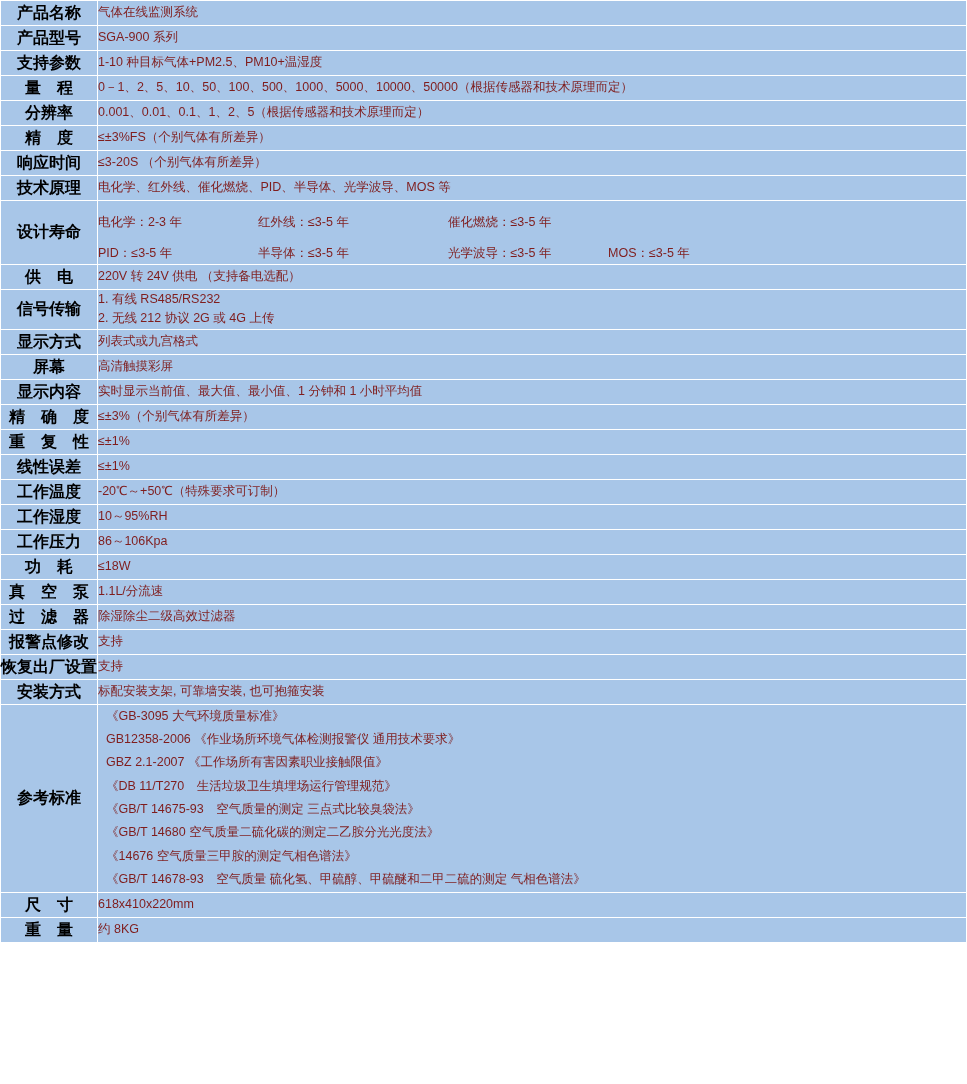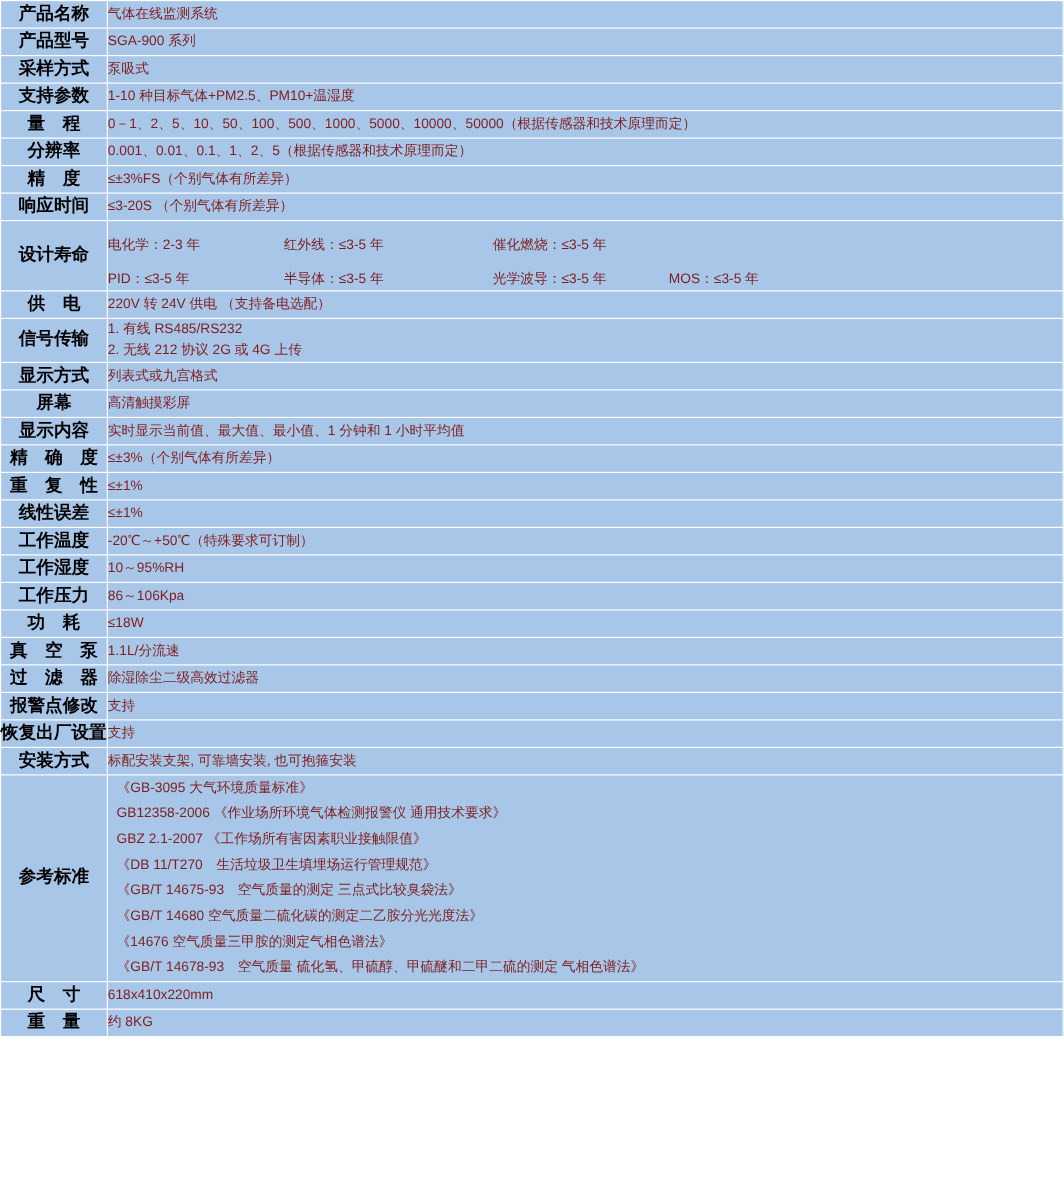--- a/index.html
+++ b/index.html
@@ -72,26 +72,20 @@
       </td>
     </tr>
 
     <tr>
       <td class="label-cell">产品型号</td>
       <td class="value-cell">
         <span class="line">SGA-900 系列</span>
       </td>
     </tr>
 
-    <tr>
-      <td class="label-cell">采样方式</td>
-      <td class="value-cell">
-        <span class="line">泵吸式</span>
-      </td>
-    </tr>
 
     <tr>
       <td class="label-cell">支持参数</td>
       <td class="value-cell">
         <span class="line">1-10 种目标气体+PM2.5、PM10+温湿度</span>
       </td>
     </tr>
 
     <tr>
       <td class="label-cell">量　程</td>
@@ -114,20 +108,26 @@
       </td>
     </tr>
 
     <tr>
       <td class="label-cell">响应时间</td>
       <td class="value-cell">
         <span class="line">≤3-20S （个别气体有所差异）</span>
       </td>
     </tr>
 
+    <tr>
+      <td class="label-cell">技术原理</td>
+      <td class="value-cell">
+        <span class="line">电化学、红外线、催化燃烧、PID、半导体、光学波导、MOS 等</span>
+      </td>
+    </tr>
 
     <tr class="lifespan-row">
       <td class="label-cell">设计寿命</td>
       <td class="value-cell">
         <span class="line">
           <span class="lifespan-col lc1">电化学：2-3 年</span><span class="lifespan-col lc2">红外线：≤3-5 年</span><span class="lifespan-col lc3">催化燃烧：≤3-5 年</span>
         </span>
         <span class="line">
           <span class="lifespan-col lc1">PID：≤3-5 年</span><span class="lifespan-col lc2">半导体：≤3-5 年</span><span class="lifespan-col lc3">光学波导：≤3-5 年</span><span class="lifespan-col">MOS：≤3-5 年</span>
         </span>

